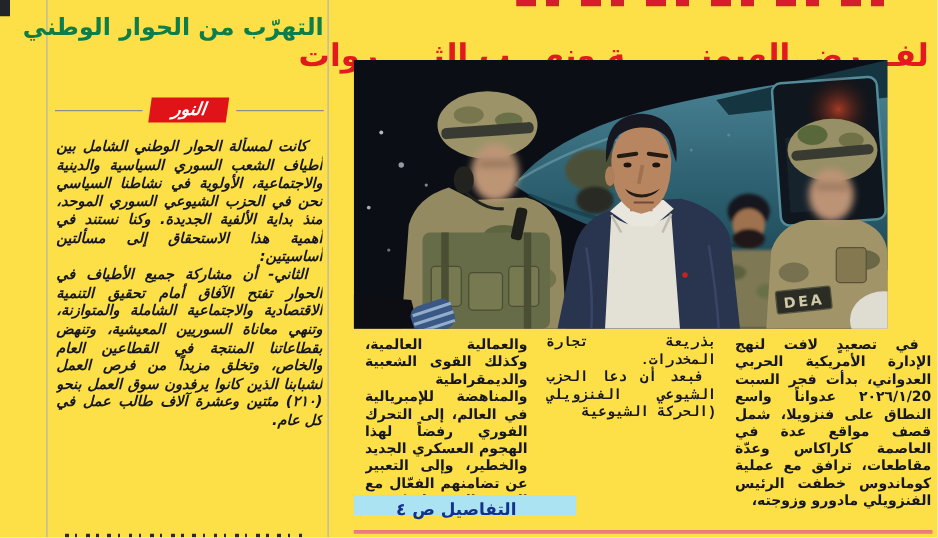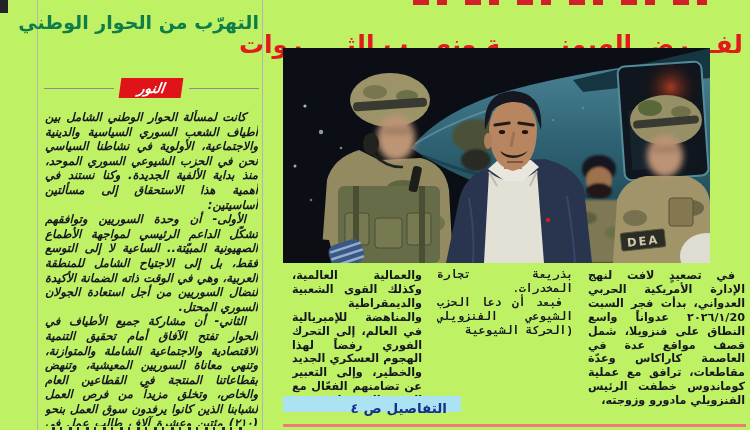--- a/index.html
+++ b/index.html
@@ -1,18 +1,18 @@
 <!DOCTYPE html>
 <html lang="ar"><head>
 <meta charset="utf-8">
 <style>
   html,body{margin:0;padding:0;}
   body{width:750px;height:430px;overflow:hidden;background:#ffffff;
        font-family:"DejaVu Sans",sans-serif;}
-  .page{position:relative;width:750px;height:430px;background:#bef264;overflow:hidden;}
+  .page{position:relative;width:750px;height:430px;background:#fde047;overflow:hidden;}
 
   
   .vrule{position:absolute;top:0;width:1px;height:430px;background:#b4b4b2;}
   .vrule.l{left:37px;} .vrule.r{left:262px;}
 
   
   .corner-frag{position:absolute;left:0;top:0;width:8px;height:13px;background:#23242a;}
 
   
   .left-article{position:absolute;left:44px;top:0;width:215px;height:430px;}
@@ -41,21 +41,21 @@
 
   .cols{position:absolute;left:7px;top:269px;width:455px;height:158px;overflow:hidden;
       direction:rtl;display:flex;gap:15px;color:#16161f;font-weight:bold;
       font-size:11.2px;line-height:13.9px;text-align:justify;}
   .cols .col{overflow:hidden;}
   .col.c1{width:157px;} .col.c2{width:136px;font-family:Liberation Mono, monospace;} .col.c3{width:130px;}
   .cols p{margin:0;} .cols p.ind{text-indent:10px;}
 
   .details-box{position:absolute;left:0;top:396px;width:178px;height:16px;background:#ace3f2;
       color:#14318c;font-weight:bold;font-size:13.5px;line-height:25px;
-      direction:rtl;text-align:right;padding-right:14px;box-sizing:border-box;}
+      direction:rtl;text-align:center;padding-right:14px;box-sizing:border-box;}
   .bottom-red-line{position:absolute;left:0;top:424px;width:463px;height:3px;background:#ee7a7a;}
 </style>
 </head>
 <body>
 
 <div class="page">
 
   <div class="corner-frag"></div>
   <div class="vrule l"></div>
   <div class="vrule r"></div>
@@ -64,21 +64,20 @@
     <h1 class="green-head">
       <span>التهرّب من الحوار الوطني</span><br>
     </h1>
     <div class="logo-row">
       <span class="hline"></span>
       <span class="logo-badge">النور</span>
       <span class="hline"></span>
     </div>
     <div class="left-body" dir="rtl">
       <p>كانت لمسألة الحوار الوطني الشامل بين أطياف الشعب السوري السياسية والدينية والاجتماعية، الأولوية في نشاطنا السياسي نحن في الحزب الشيوعي السوري الموحد، منذ بداية الألفية الجديدة. وكنا نستند في أهمية هذا الاستحقاق إلى مسألتين أساسيتين:</p>
-      <p>الأولى- أن وحدة السوريين وتوافقهم تشكّل الداعم الرئيسي لمواجهة الأطماع الصهيونية المبيّتة.. الساعية لا إلى التوسع فقط، بل إلى الاجتياح الشامل للمنطقة العربية، وهي في الوقت ذاته الضمانة الأكيدة لنضال السوريين من أجل استعادة الجولان السوري المحتل.</p>
       <p>الثاني- أن مشاركة جميع الأطياف في الحوار تفتح الآفاق أمام تحقيق التنمية الاقتصادية والاجتماعية الشاملة والمتوازنة، وتنهي معاناة السوريين المعيشية، وتنهض بقطاعاتنا المنتجة في القطاعين العام والخاص، وتخلق مزيداً من فرص العمل لشبابنا الذين كانوا يرفدون سوق العمل بنحو (٢١٠) مئتين وعشرة آلاف طالب عمل في كل عام.</p>
     </div>
     <div class="clip-strip"></div>
   </section>
 
   <section class="right-article">
     <div class="top-frags"></div>
     <h2 class="red-head">لفـــرض الهيمنـــــــة ونهـــب الثـــــروات</h2>
 
     <svg class="photo" viewBox="0 0 427 215" xmlns="http://www.w3.org/2000/svg" preserveAspectRatio="none">

